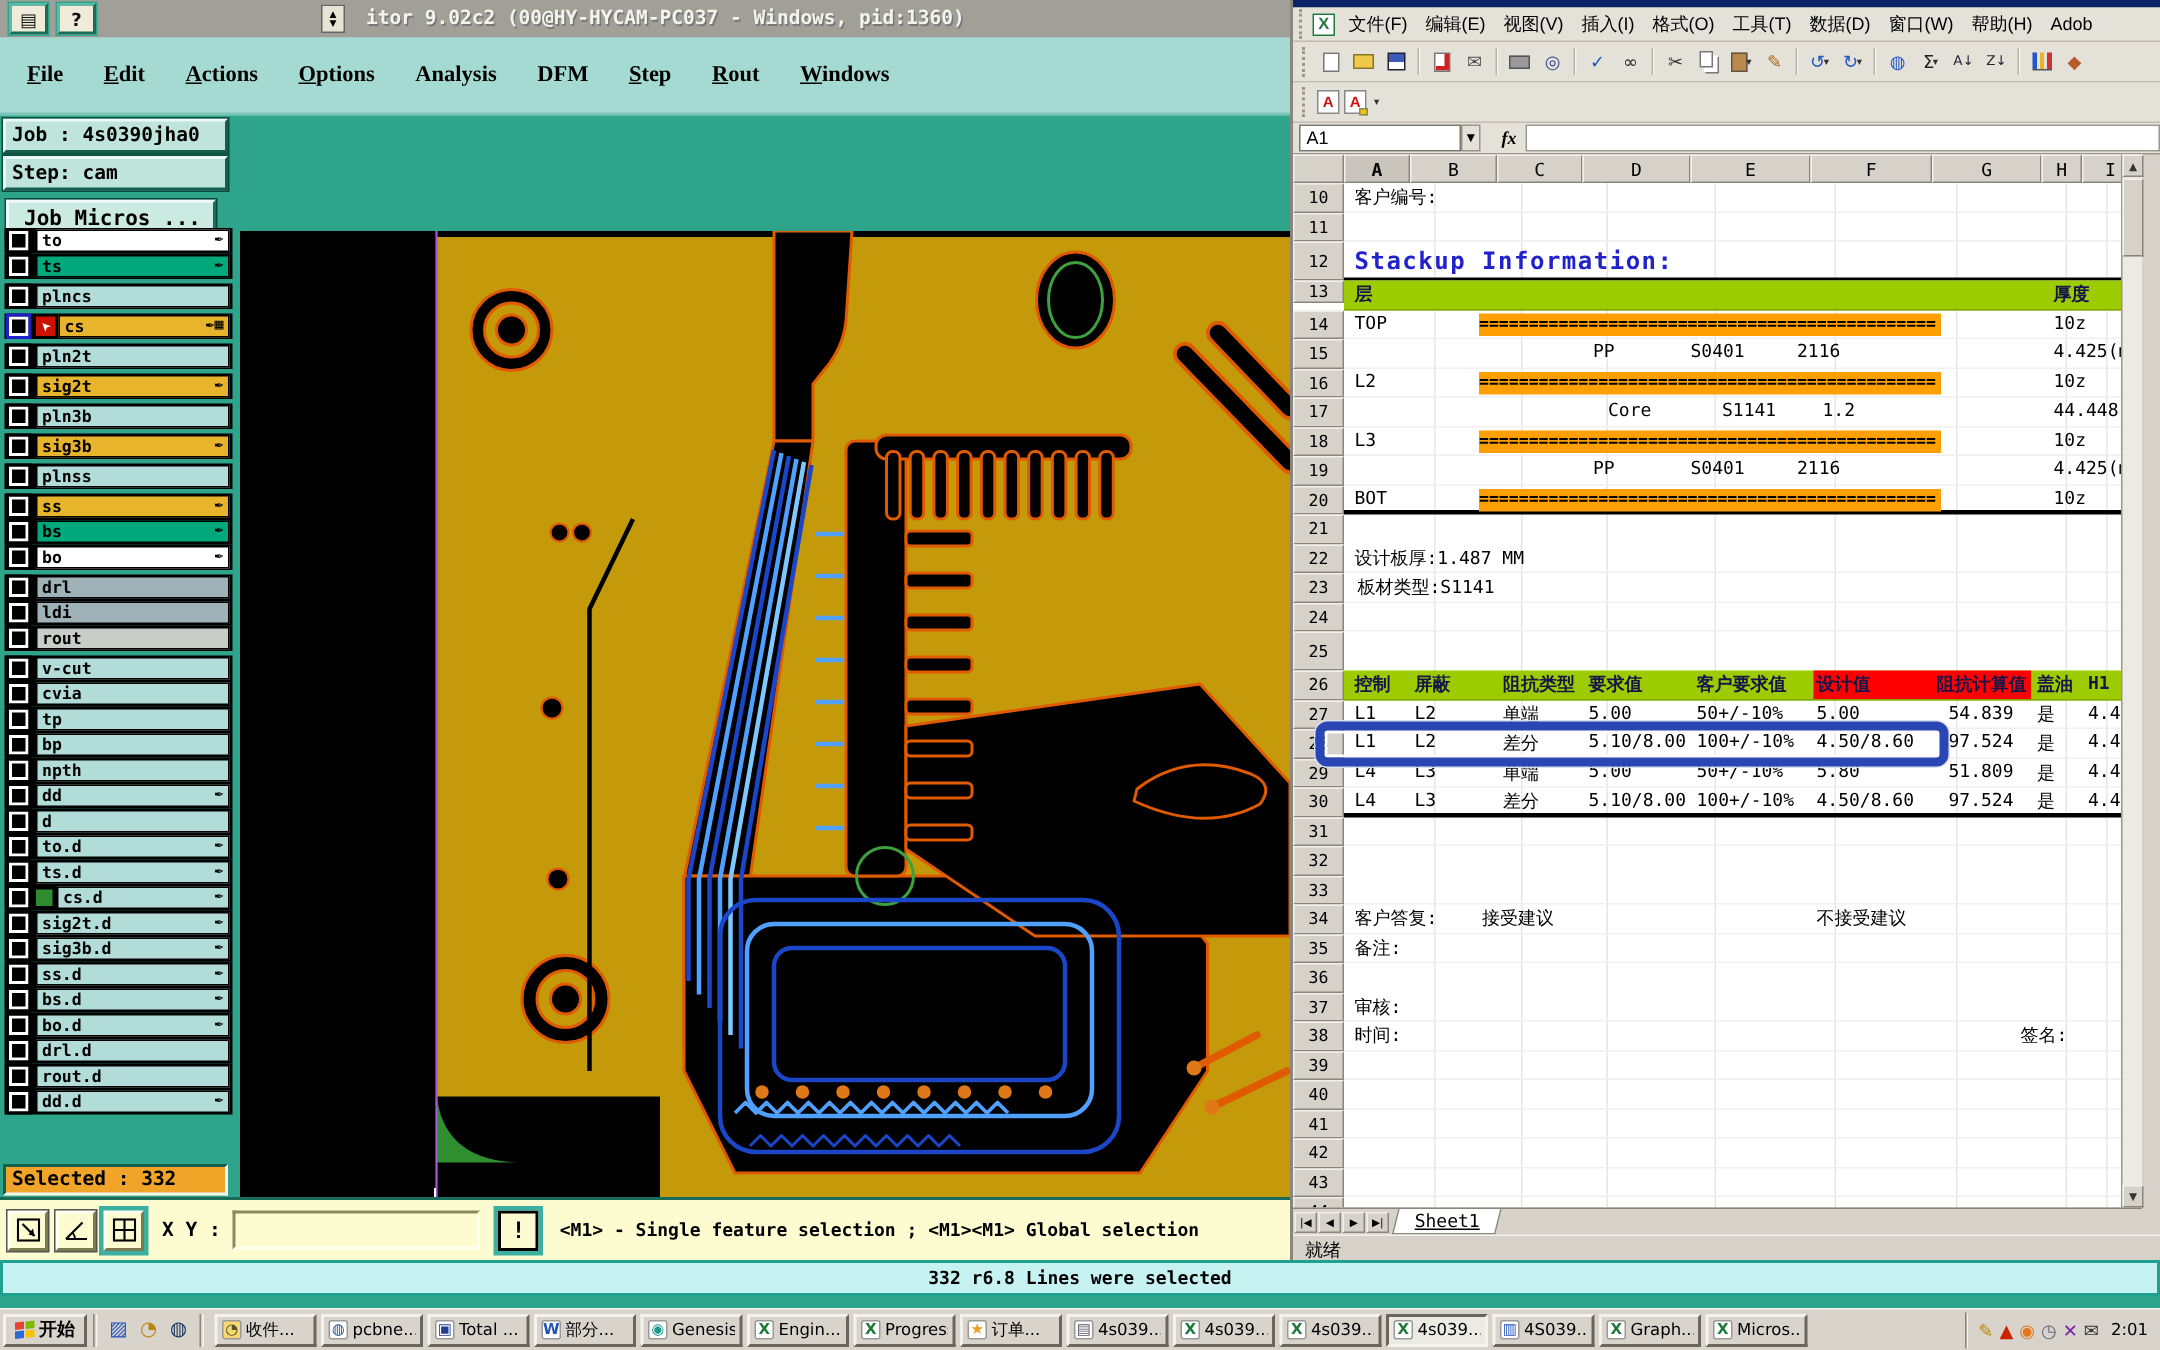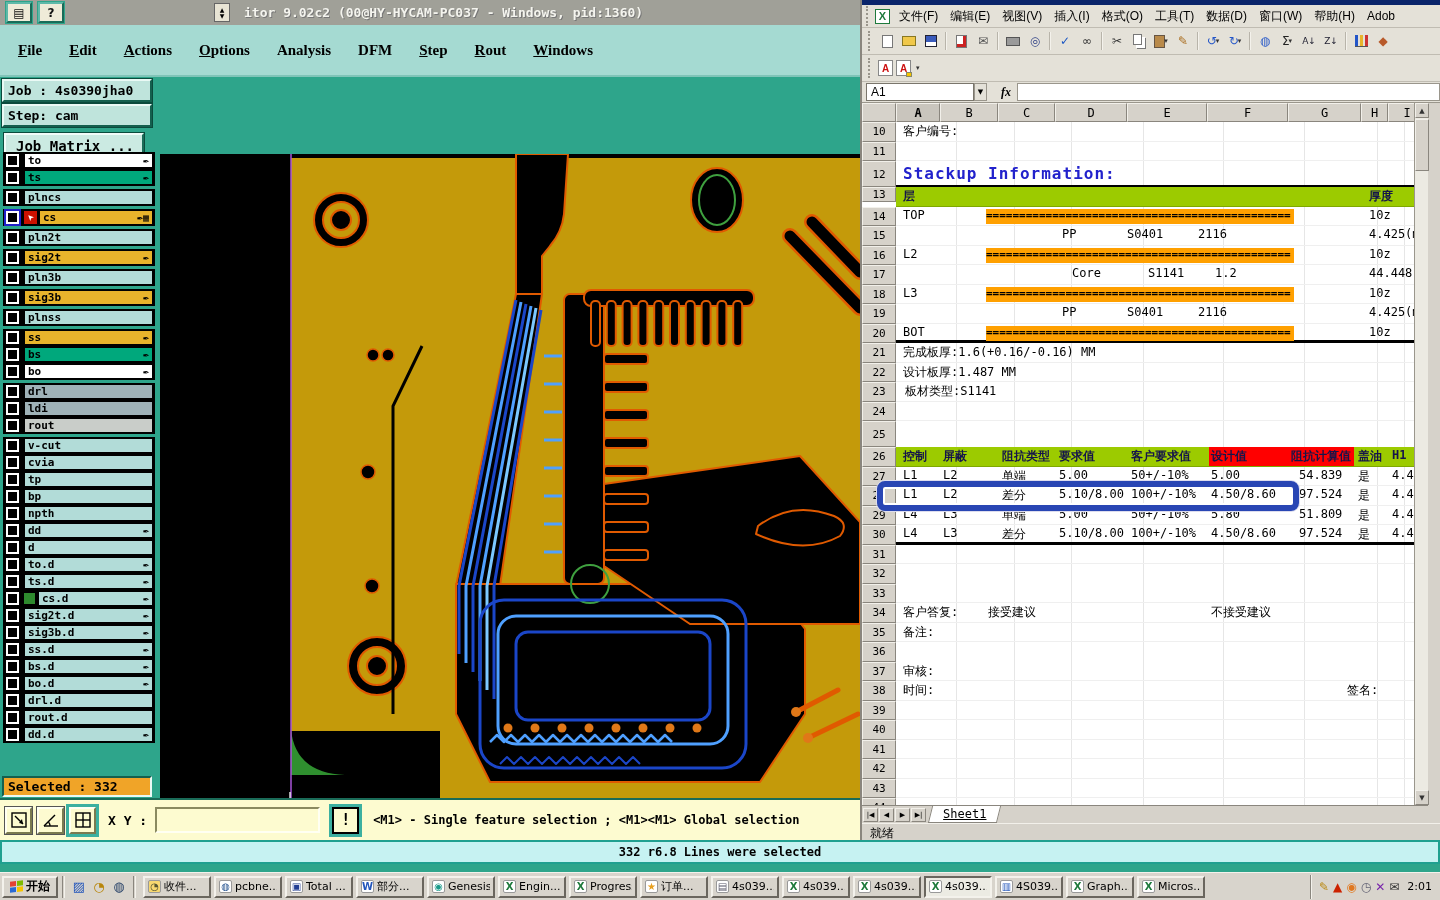--- a/index.html
+++ b/index.html
@@ -18,21 +18,21 @@
   .panel-box { margin:2px 4px 0 2px; background:#BFE4DC; border:2px solid; border-color:#EAF9F5 #145F4E #145F4E #EAF9F5; outline:1px solid #0A4A3C; font:bold 13px "DejaVu Sans Mono",monospace; color:#000; padding:2px 4px; }
   .matrix-btn { margin:6px 6px 4px 4px; background:#CBEAE2; border:2px solid; border-color:#F0FBF8 #1A6B58 #1A6B58 #F0FBF8; outline:1px solid #0A4A3C; font:bold 14px "DejaVu Sans Mono",monospace; color:#000; padding:3px 8px 4px 10px; }
   #layer-list { position:absolute; left:3px; top:75px; width:152px; }
   .layer-row { display:flex; align-items:center; background:#000; padding:1px 2px 1px 1px; height:17px; }
   .layer-row.gap { margin-top:3px; }
   .chk { width:13px; height:13px; background:#000; border:2px solid #fff; outline:2px solid #000; margin:0 5px 0 2px; flex:none; }
   .chk.blue { outline-color:#2020C8; }
   .cursor-chip { width:13px; height:13px; background:#CC1100; color:#fff; font-size:8px; display:flex; align-items:center; justify-content:center; margin-right:2px; flex:none; }
   .cursor-chip span { transform:rotate(-135deg); display:block; }
   .mark-chip { width:11px; height:11px; background:#2E8B2E; margin-right:3px; flex:none; }
-  .layer-name { flex:1; height:15px; border:1px solid #000; font:bold 11px "DejaVu Sans Mono",monospace; color:#000; padding:0 3px; display:flex; align-items:center; white-space:nowrap; overflow:hidden; }
+  .layer-name { flex:1; height:15px; border:1px solid #000; font:bold 11px "DejaVu Sans Mono",monospace; color:#000; padding:0 3px; display:flex; align-items:flex-start; white-space:nowrap; overflow:hidden; }
   .layer-pen { font-size:10px; color:#000; margin-left:auto; }
   #selected-box { position:absolute; left:2px; bottom:1px; width:150px; height:21px; background:#F0A428; border:2px solid; border-color:#145F4E #EAF9F5 #EAF9F5 #145F4E; font:bold 13px "DejaVu Sans Mono",monospace; color:#000; padding:1px 4px; }
   #cam-canvas { position:absolute; left:160px; top:77px; width:700px; height:721px; background:#000; }
 
   .cam-toolbar { position:absolute; left:0; top:798px; width:860px; height:42px; background:#FDFBD0; border-top:2px solid #1A6B58; display:flex; align-items:center; }
   .ct-btn { width:27px; height:27px; margin-left:5px; background:#FDFBD0; border:2px solid; border-color:#FFFFF2 #7A7A50 #7A7A50 #FFFFF2; outline:1px solid #555; display:flex; align-items:center; justify-content:center; flex:none; }
   .ct-btn.active { background:#FDFBD0; outline:3px solid #3CB0A0; }
   .xy-label { font:bold 13px "DejaVu Sans Mono",monospace; margin:0 8px 0 12px; }
   .xy-input { width:165px; height:26px; background:#FDFBD0; border:2px solid; border-color:#8A8A60 #FFFFF2 #FFFFF2 #8A8A60; font:12px "DejaVu Sans Mono",monospace; padding:4px 3px; color:#000; }
   .bang-btn { width:27px; height:27px; margin-left:12px; background:#FDFBD0; border:2px solid #000; outline:3px solid #3CB0A0; display:flex; align-items:center; justify-content:center; font:bold 15px "DejaVu Sans Mono",monospace; flex:none; }
@@ -130,21 +130,21 @@
       <div class="cam-menu-item"><u>O</u>ptions</div>
       <div class="cam-menu-item">Analysis</div>
       <div class="cam-menu-item">DFM</div>
       <div class="cam-menu-item"><u>S</u>tep</div>
       <div class="cam-menu-item"><u>R</u>out</div>
       <div class="cam-menu-item"><u>W</u>indows</div>
     </div>
   <div class="cam-body">
     <div class="panel-box" style="width:150px;">Job : 4s0390jha0</div>
     <div class="panel-box" style="width:150px;">Step: cam</div>
-    <button class="matrix-btn">Job Matrix ...</button>
+    <button class="matrix-btn">Job Micros ...</button>
     <div id="layer-list">
         <div class="layer-row">
           <span class="chk"></span>
           <span class="layer-name" style="background: rgb(255, 255, 255);">to<span class="layer-pen">✒</span></span>
         </div>
         <div class="layer-row">
           <span class="chk"></span>
           <span class="layer-name" style="background: rgb(0, 168, 124);">ts<span class="layer-pen">✒</span></span>
         </div>
         <div class="layer-row gap">
@@ -589,23 +589,20 @@
         <span class="xcell" style="left: 302px;">2116</span>
         <span class="xcell" style="left: 473px;">4.425(mil)</span>
       </div>
       <div class="xrowhdr" style="top: 201.5px; height: 19.5px;">20</div>
       <div class="xrow thick-bottom" style="top: 201.5px; height: 19.5px;">
         <div class="stackbar">==============================================</div>
         <span class="xcell" style="left: 7px;">BOT</span>
         <span class="xcell" style="left: 473px;">10z</span>
       </div>
       <div class="xrowhdr" style="top: 221px; height: 19.5px;">21</div>
-      <div class="xrow" style="top: 221px; height: 19.5px;">
-        <span class="xcell" style="left: 7px;">完成板厚:1.6(+0.16/-0.16) MM</span>
-      </div>
       <div class="xrowhdr" style="top: 240.5px; height: 19.5px;">22</div>
       <div class="xrow" style="top: 240.5px; height: 19.5px;">
         <span class="xcell" style="left: 7px;">设计板厚:1.487 MM</span>
       </div>
       <div class="xrowhdr" style="top: 260px; height: 19.5px;">23</div>
       <div class="xrow" style="top: 260px; height: 19.5px;">
         <span class="xcell" style="left: 9px;">板材类型:S1141</span>
       </div>
       <div class="xrowhdr" style="top: 279.5px; height: 19.5px;">24</div>
       <div class="xrow" style="top: 279.5px; height: 19.5px;"></div>

